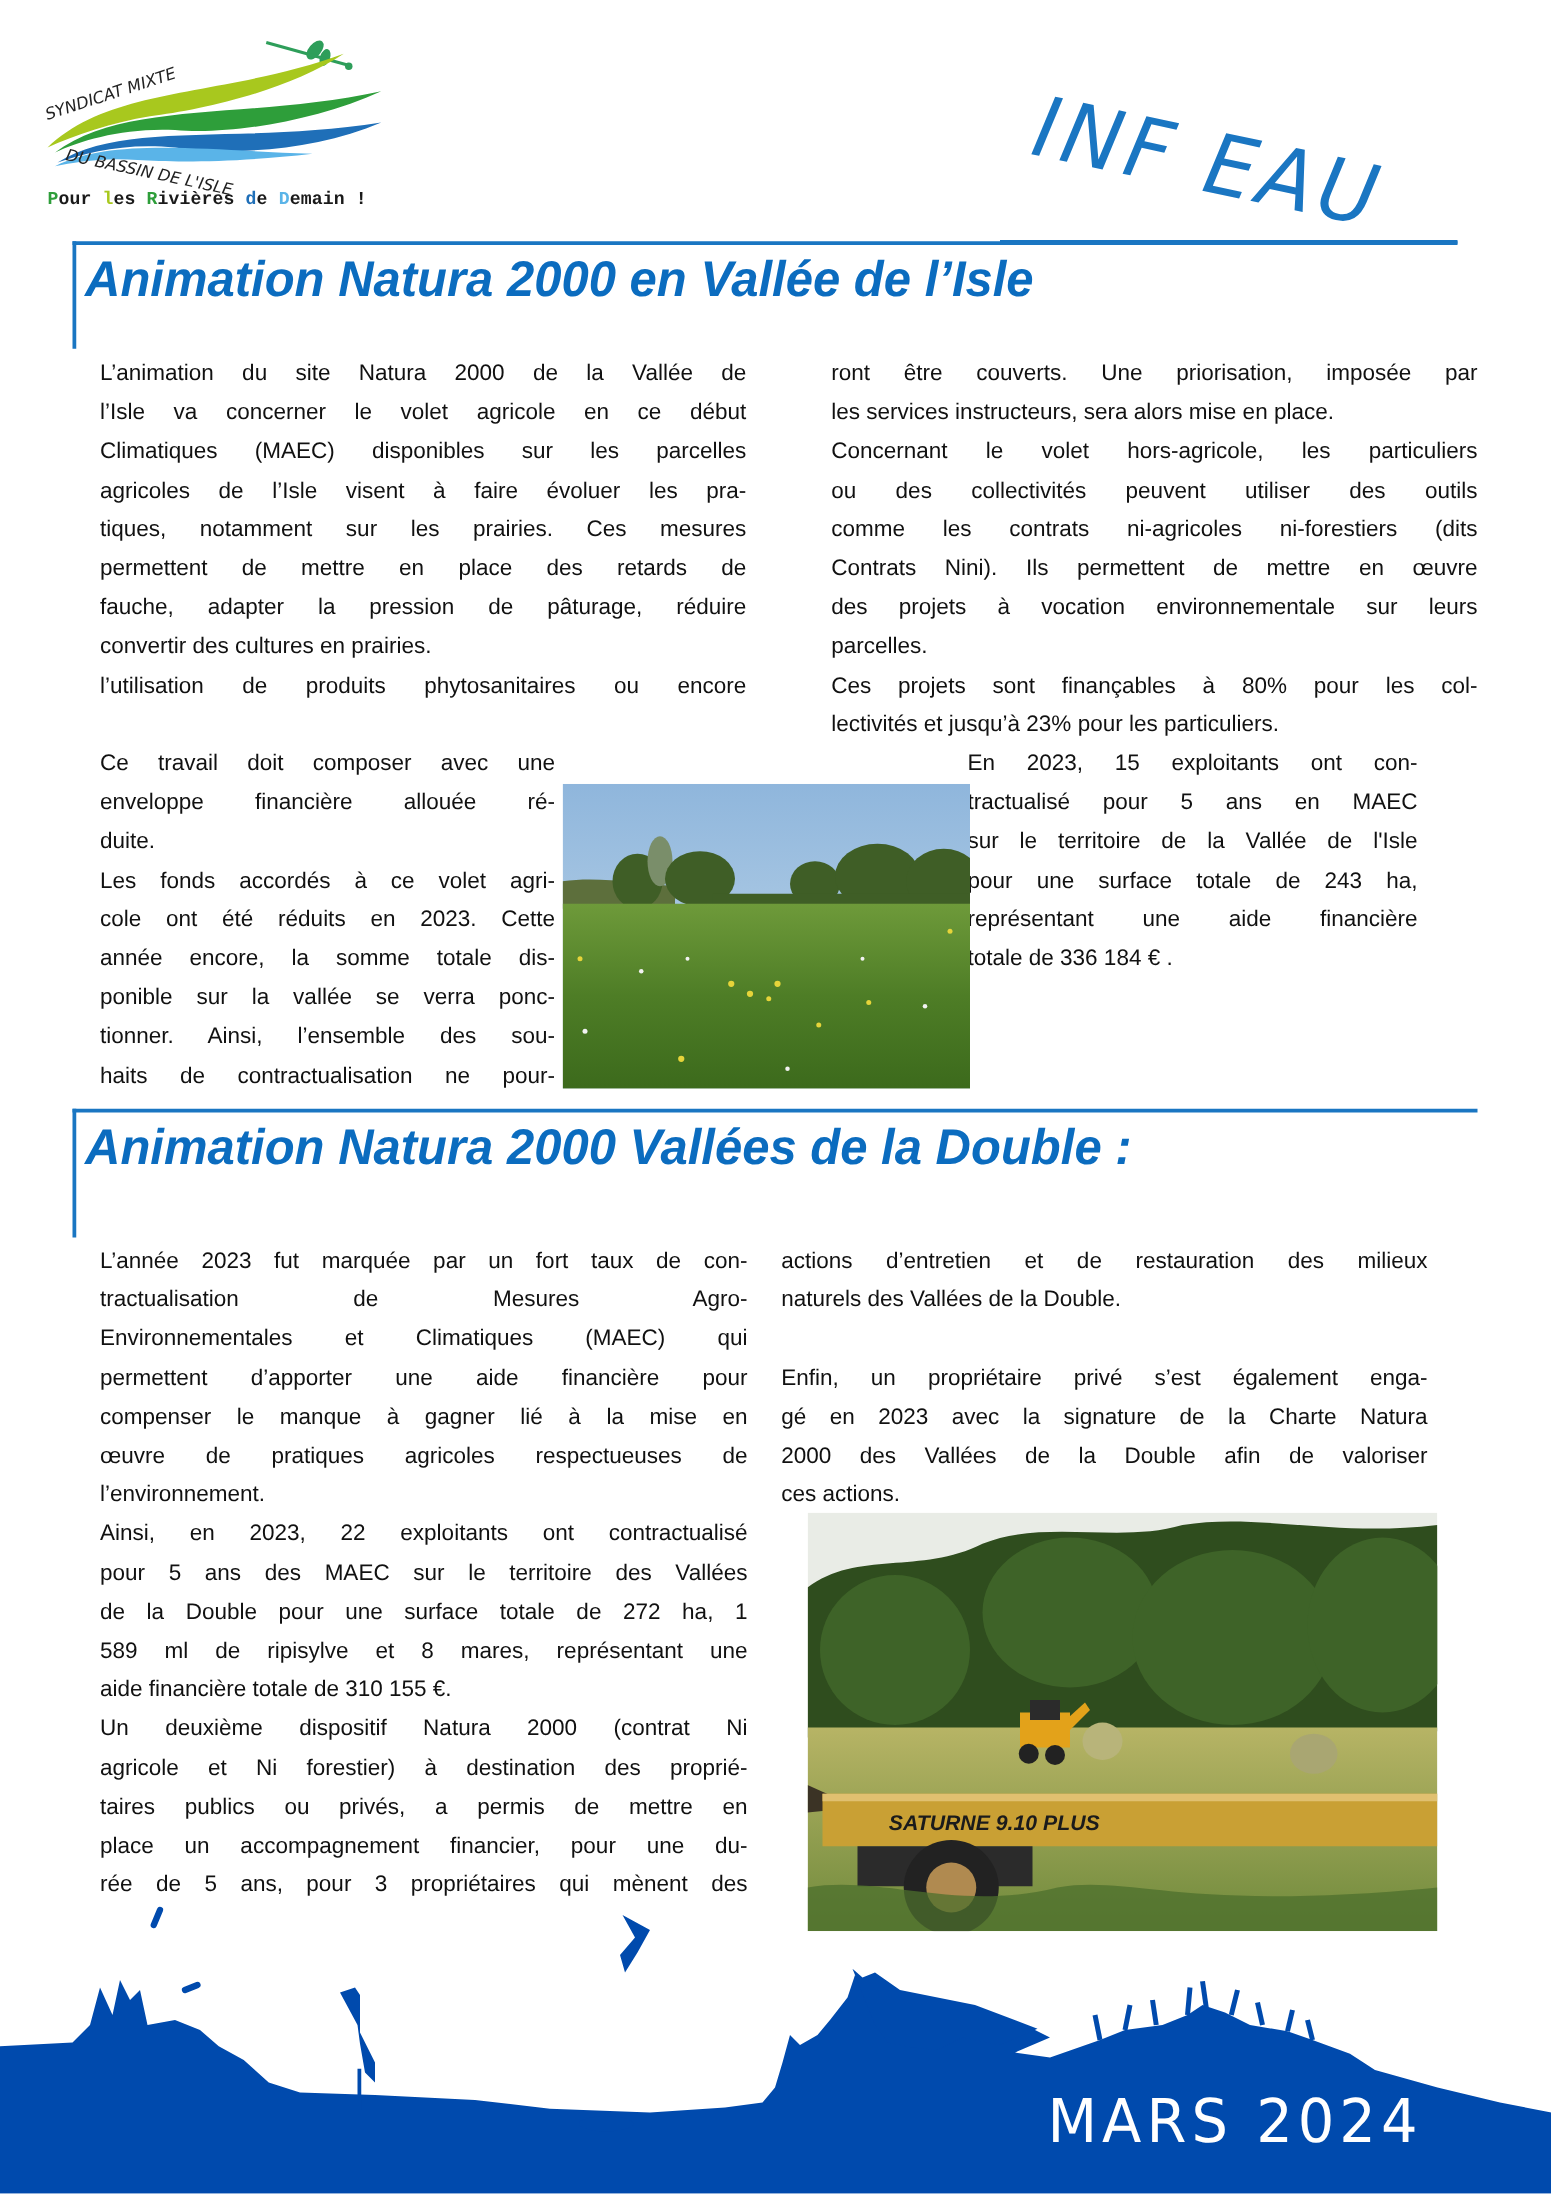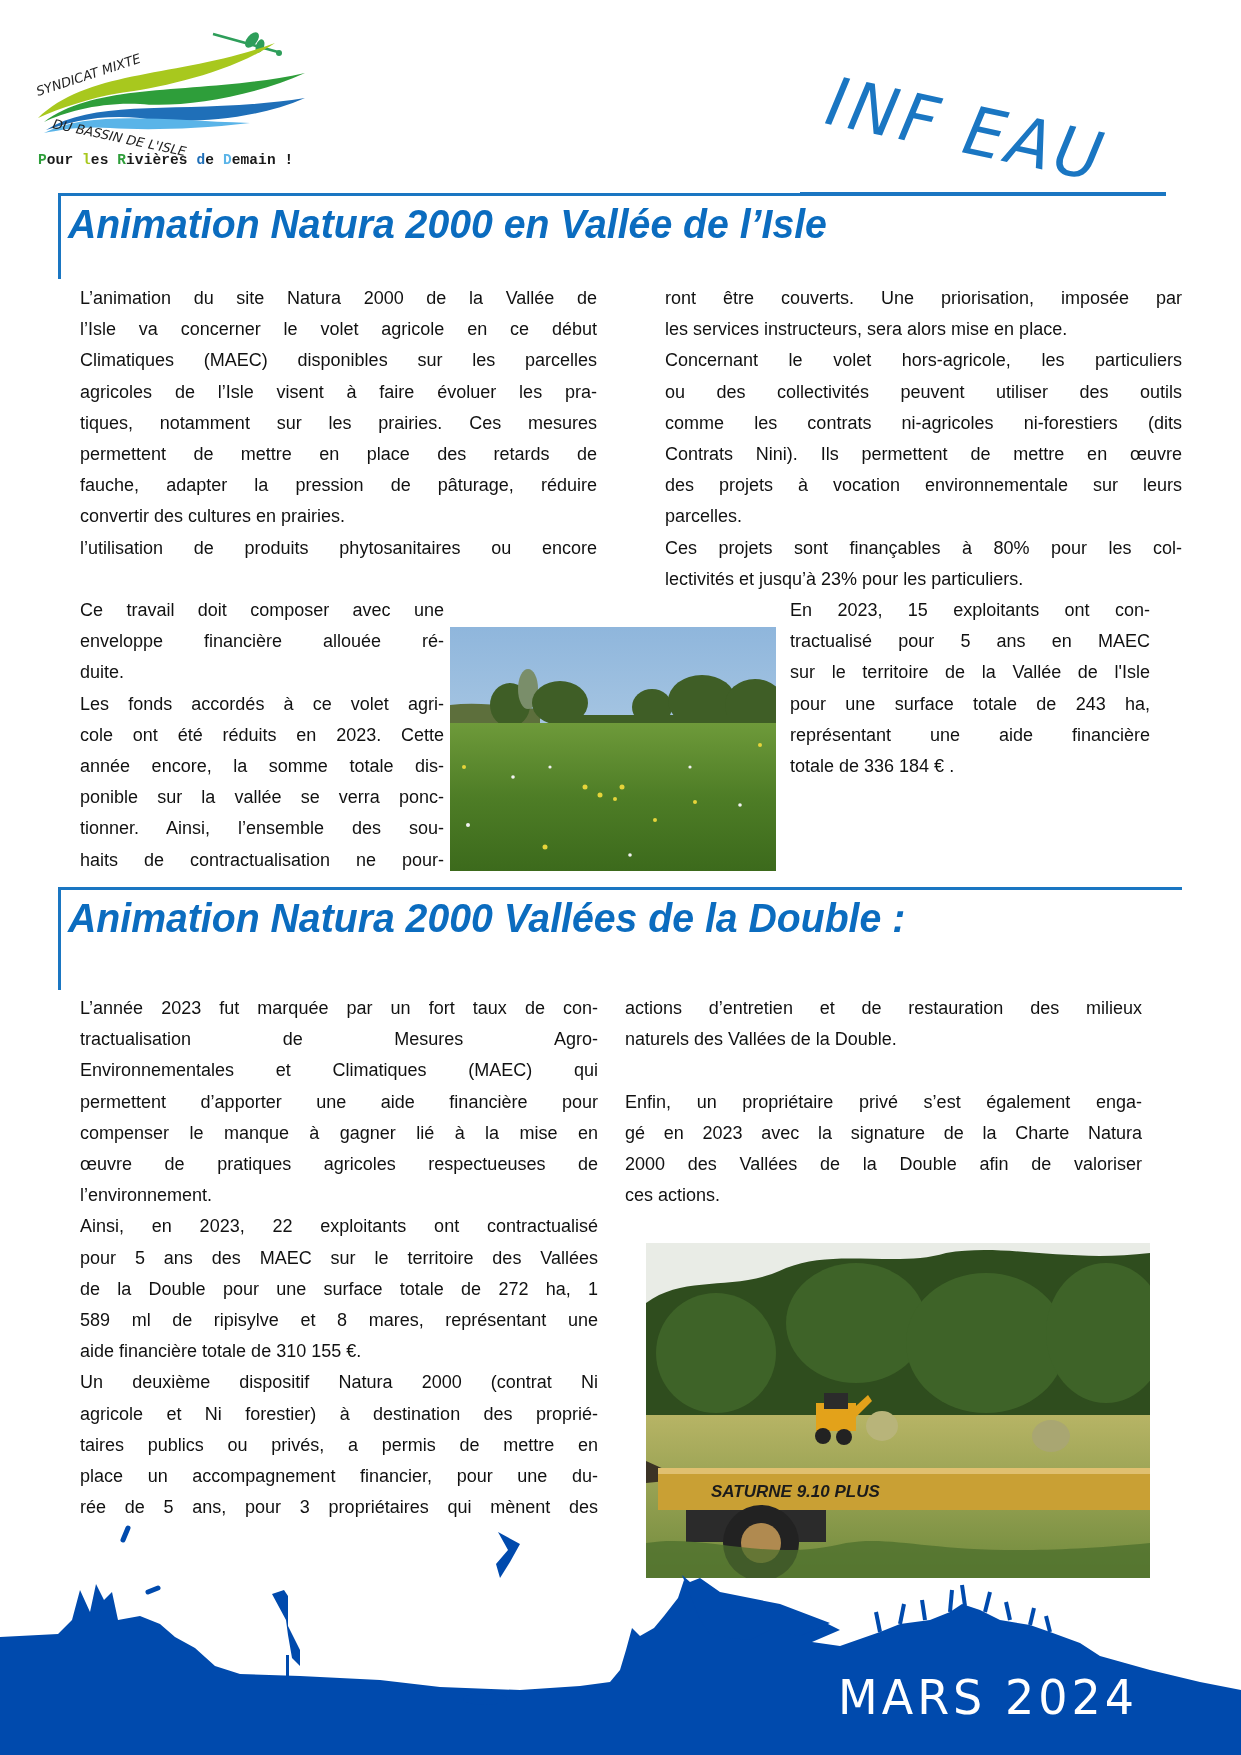--- a/index.html
+++ b/index.html
@@ -101,21 +101,21 @@
   <span class="line">Concernant le volet hors-agricole, les particuliers</span>
   <span class="line">ou des collectivités peuvent utiliser des outils</span>
   <span class="line">comme les contrats ni-agricoles ni-forestiers (dits</span>
   <span class="line">Contrats Nini). Ils permettent de mettre en œuvre</span>
   <span class="line">des projets à vocation environnementale sur leurs</span>
   <span class="line last">parcelles.</span>
   <span class="line">Ces projets sont finançables à 80% pour les col-</span>
   <span class="line last">lectivités et jusqu’à 23% pour les particuliers.</span>
 </div>
 
-<div class="col" style="left:790px; top:595px; width:360px;">
+<div class="col" style="left:774px; top:595px; width:360px;">
   <span class="line">En 2023, 15 exploitants ont con-</span>
   <span class="line">tractualisé pour 5 ans en MAEC</span>
   <span class="line">sur le territoire de la Vallée de l'Isle</span>
   <span class="line">pour une surface totale de 243 ha,</span>
   <span class="line">représentant une aide financière</span>
   <span class="line last">totale de 336 184 € .</span>
 </div>
 
 <div class="photo" style="left:450px; top:627px; width:326px; height:244px;" title="Prairie fleurie avec arbres en arrière-plan">
   <svg width="326" height="244" viewBox="0 0 326 244">
@@ -191,21 +191,21 @@
 <div class="col" style="left:625px; top:993px; width:517px;">
   <span class="line">actions d’entretien et de restauration des milieux</span>
   <span class="line last">naturels des Vallées de la Double.</span>
   <span class="line" style="height:31.2px"></span>
   <span class="line">Enfin, un propriétaire privé s’est également enga-</span>
   <span class="line">gé en 2023 avec la signature de la Charte Natura</span>
   <span class="line">2000 des Vallées de la Double afin de valoriser</span>
   <span class="line last">ces actions.</span>
 </div>
 
-<div class="photo" style="left:646px; top:1243px; width:504px; height:335px;text-align:center;" title="Prairie fauchée avec chargeur télescopique et remorque">
+<div class="photo" style="left:646px; top:1210px; width:504px; height:335px;text-align:center;" title="Prairie fauchée avec chargeur télescopique et remorque">
   <svg width="504" height="335" viewBox="0 0 504 335">
     <defs>
       <linearGradient id="field2" x1="0" y1="0" x2="0" y2="1">
         <stop offset="0" stop-color="#b7b465"></stop>
           <stop offset="1" stop-color="#6f8a3c"></stop>
       </linearGradient>
     </defs>
     <rect width="504" height="335" fill="#e9ece6"></rect>
     <path d="M0 60 C 40 30, 90 50, 140 25 C 190 5, 250 25, 300 10 C 360 0, 420 20, 504 10 L 504 175 L 0 180 Z" fill="#2f4d1e"></path>
     <g fill="#3e6328">

